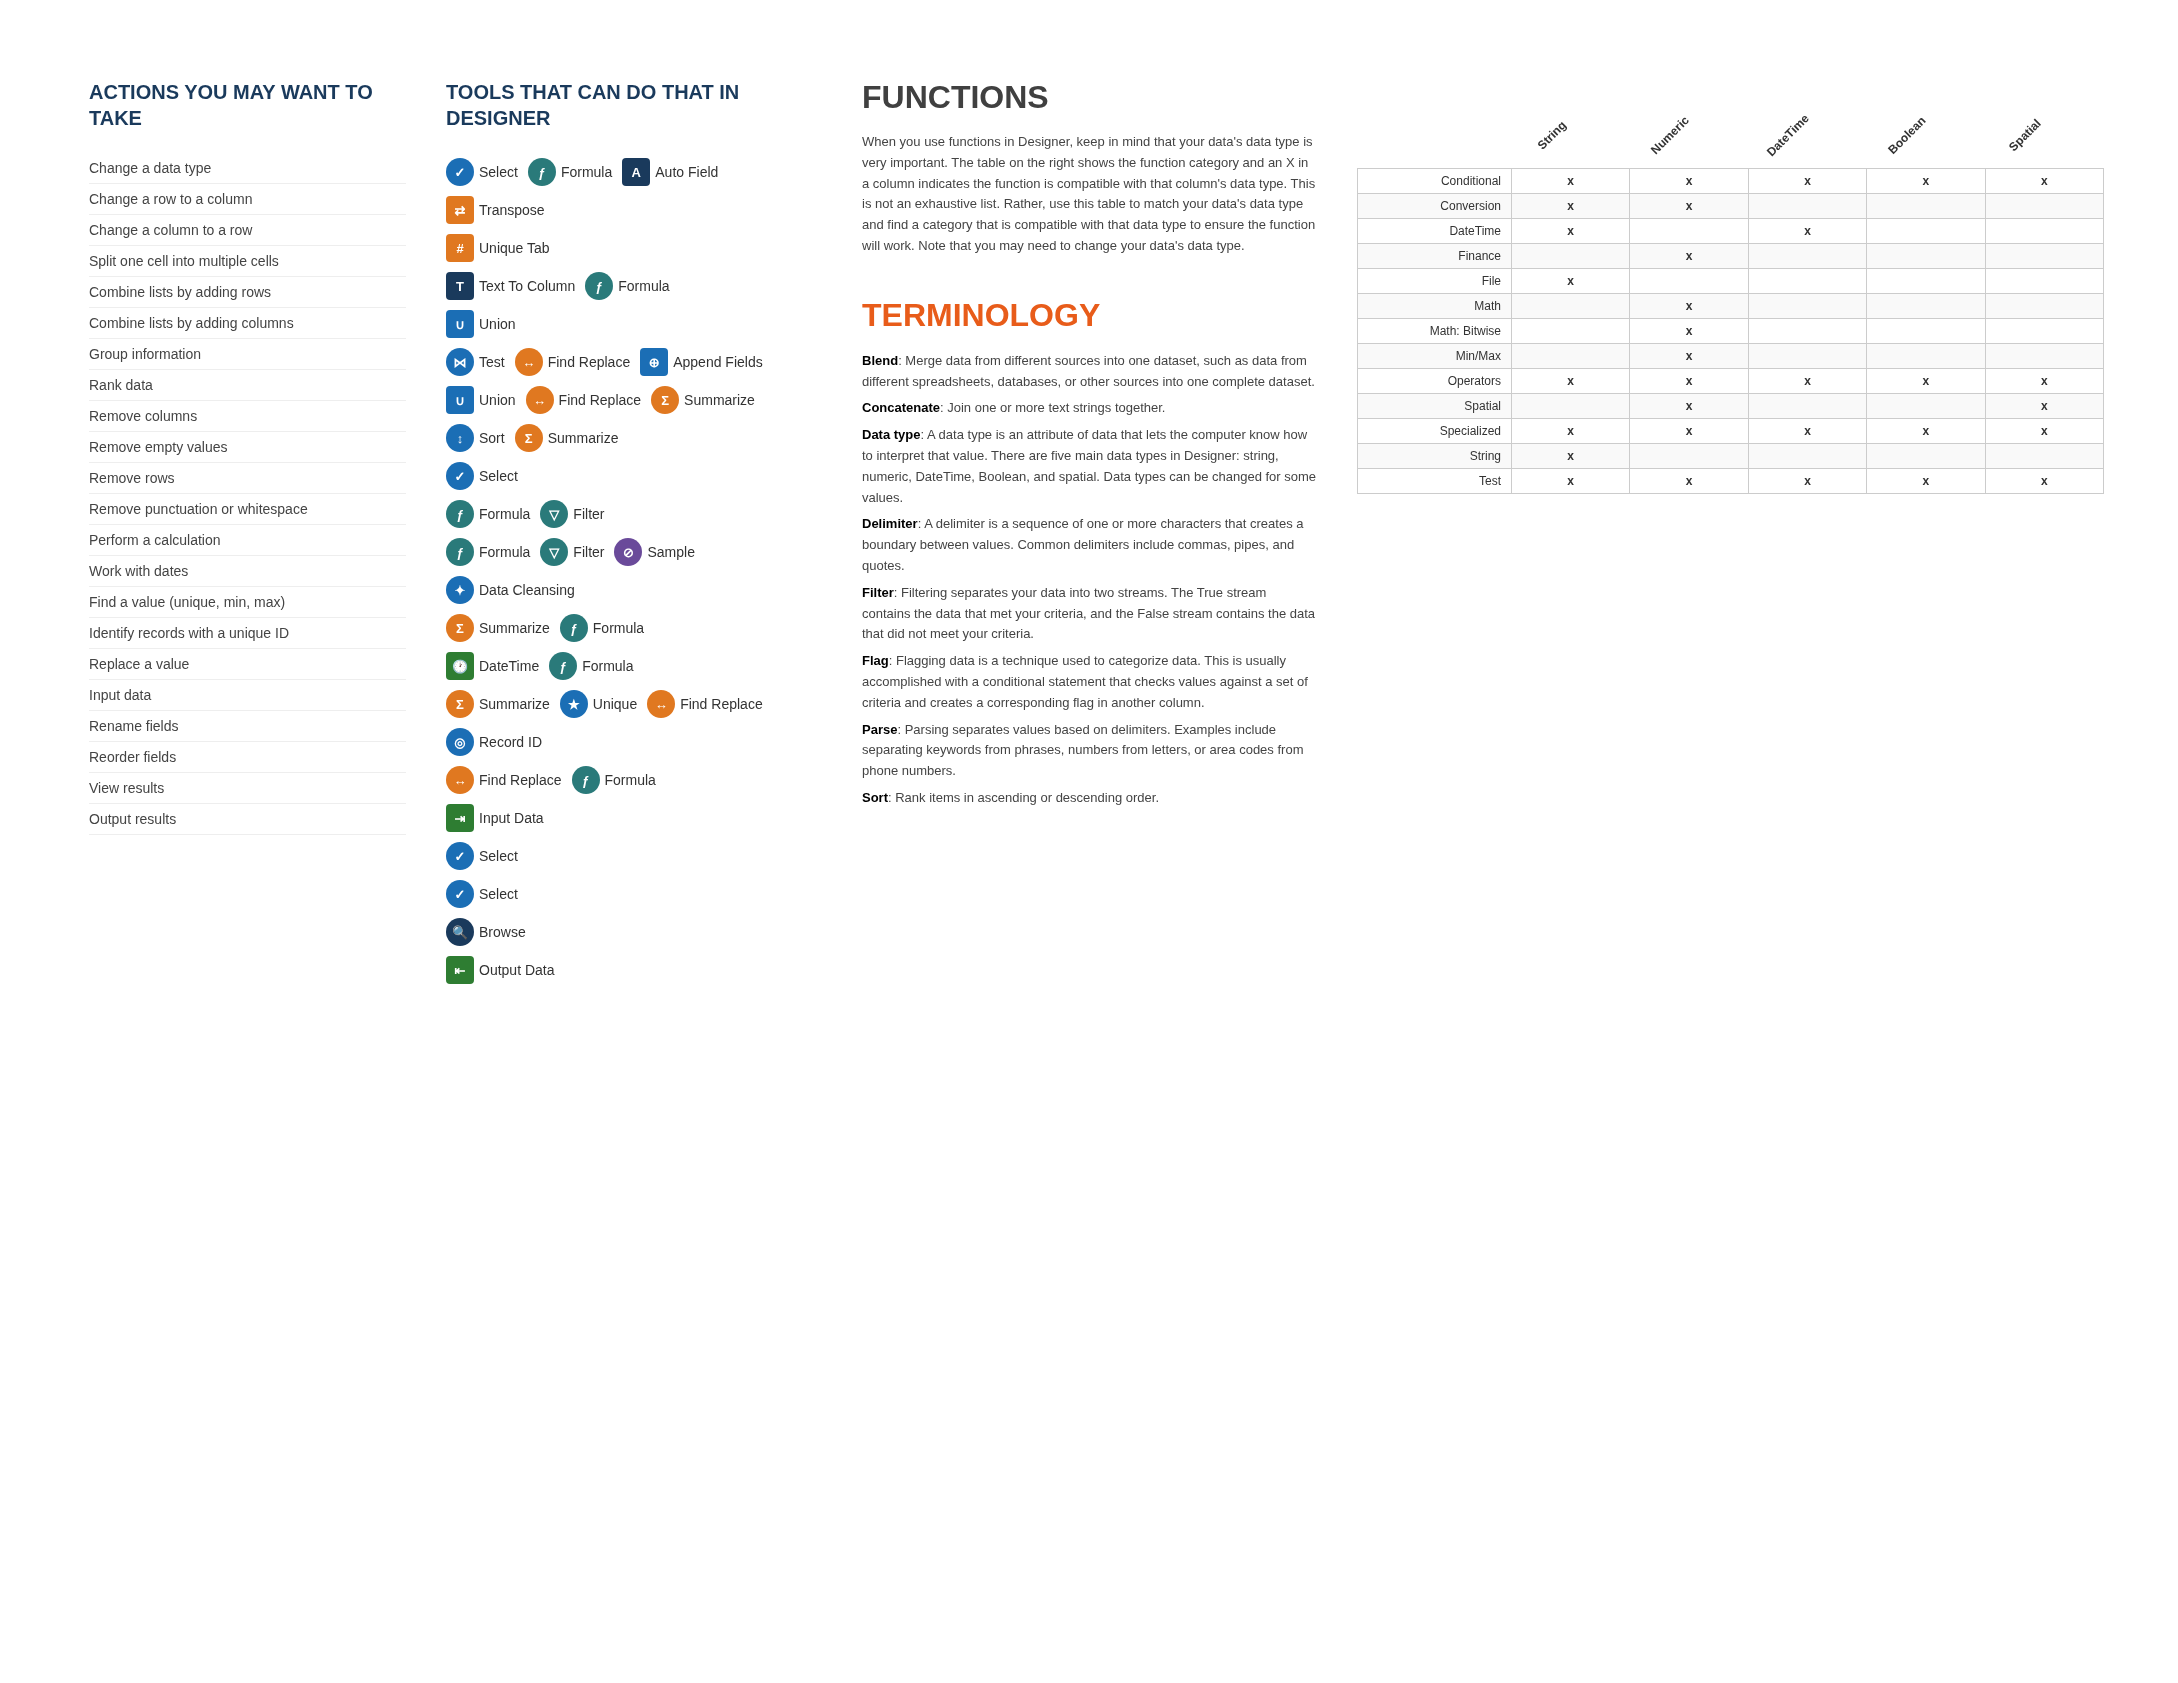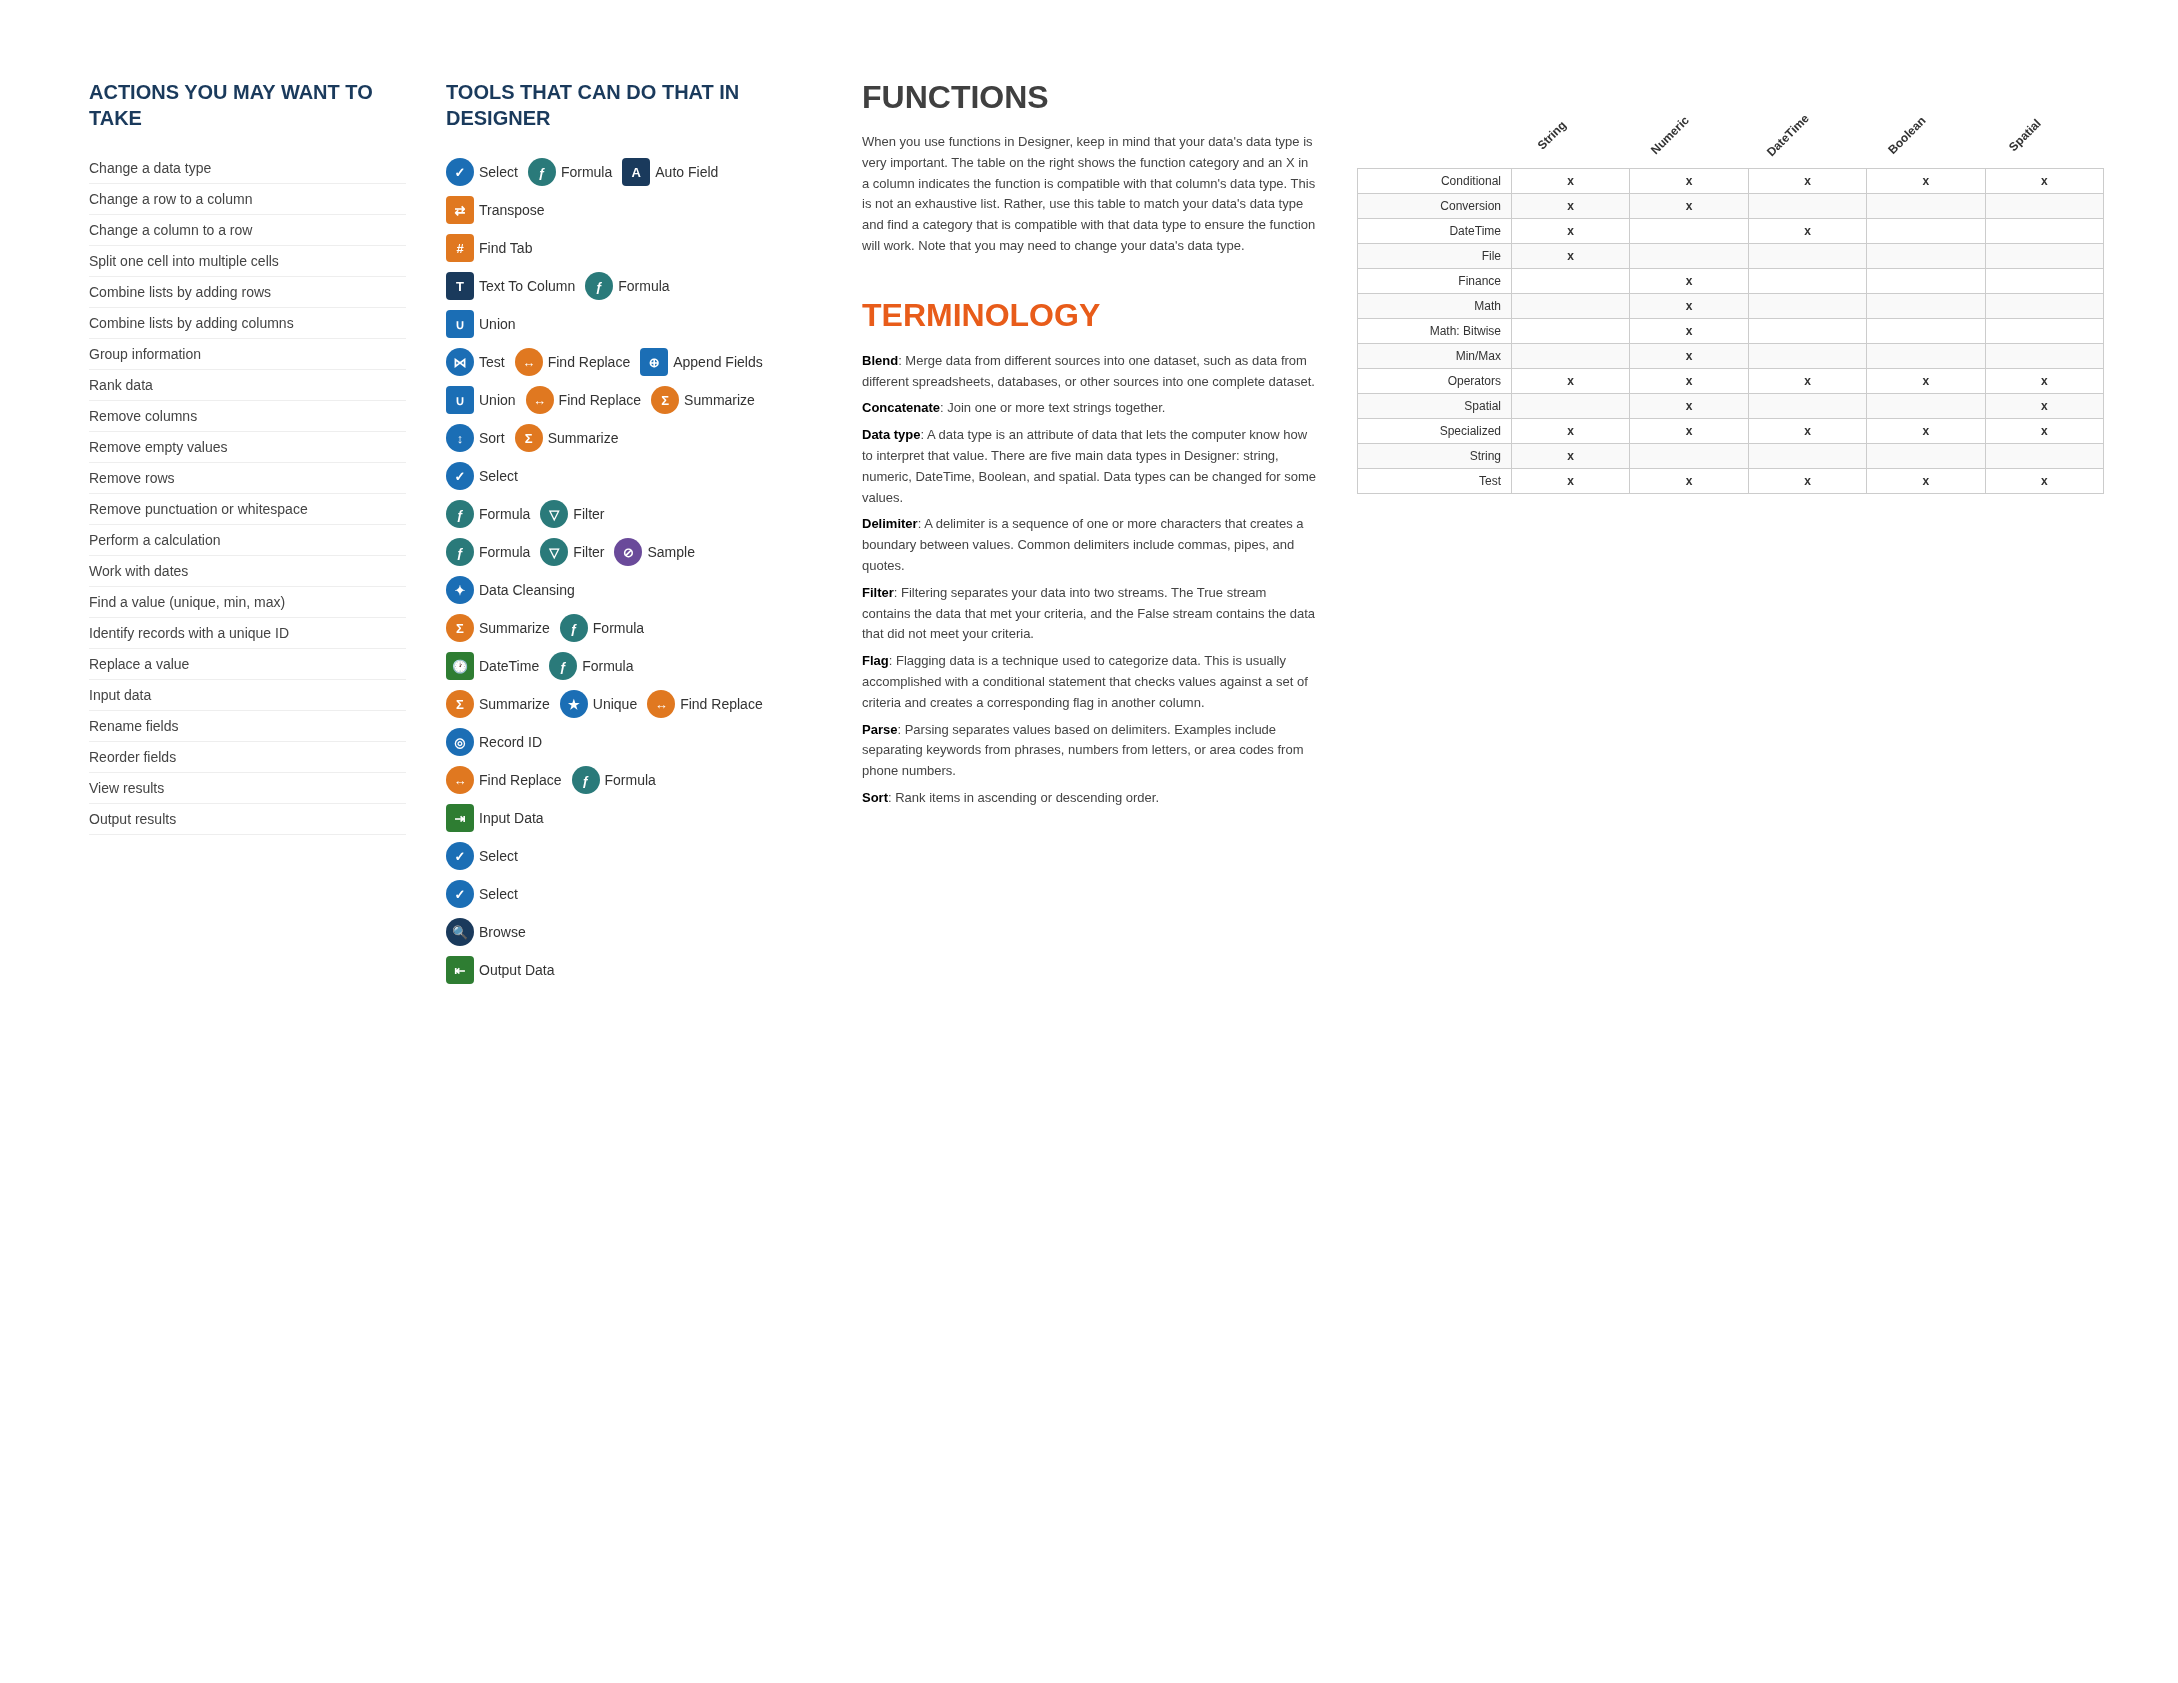--- a/index.html
+++ b/index.html
@@ -226,21 +226,21 @@
         </div>
         <div class="tool-row">
           <div class="tool-item">
             <span class="tool-icon icon-square" style="background: rgb(224, 120, 32);">⇄</span>
             <span>Transpose</span>
           </div>
         </div>
         <div class="tool-row">
           <div class="tool-item">
             <span class="tool-icon icon-square" style="background: rgb(224, 120, 32);">#</span>
-            <span>Find Tab</span>
+            <span>Unique Tab</span>
           </div>
         </div>
         <div class="tool-row">
           <div class="tool-item">
             <span class="tool-icon icon-square" style="background: rgb(26, 58, 92);">T</span>
             <span>Text To Column</span>
           </div>
           <div class="tool-item">
             <span class="tool-icon" style="background: rgb(42, 122, 122);">ƒ</span>
             <span>Formula</span>
@@ -471,31 +471,31 @@
             </tr>
             <tr>
               <td class="row-label">DateTime</td>
               <td class="has-x">x</td>
               <td></td>
               <td class="has-x">x</td>
               <td></td>
               <td></td>
             </tr>
             <tr>
+              <td class="row-label">Finance</td>
+              <td></td>
+              <td class="has-x">x</td>
+              <td></td>
+              <td></td>
+              <td></td>
+            </tr>
+            <tr>
               <td class="row-label">File</td>
               <td class="has-x">x</td>
               <td></td>
-              <td></td>
-              <td></td>
-              <td></td>
-            </tr>
-            <tr>
-              <td class="row-label">Finance</td>
-              <td></td>
-              <td class="has-x">x</td>
               <td></td>
               <td></td>
               <td></td>
             </tr>
             <tr>
               <td class="row-label">Math</td>
               <td></td>
               <td class="has-x">x</td>
               <td></td>
               <td></td>

